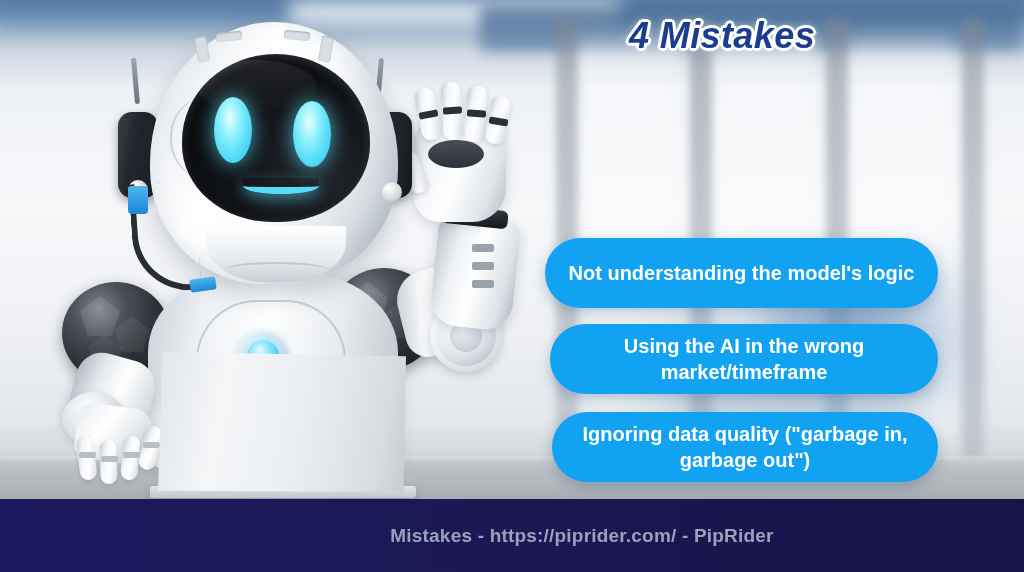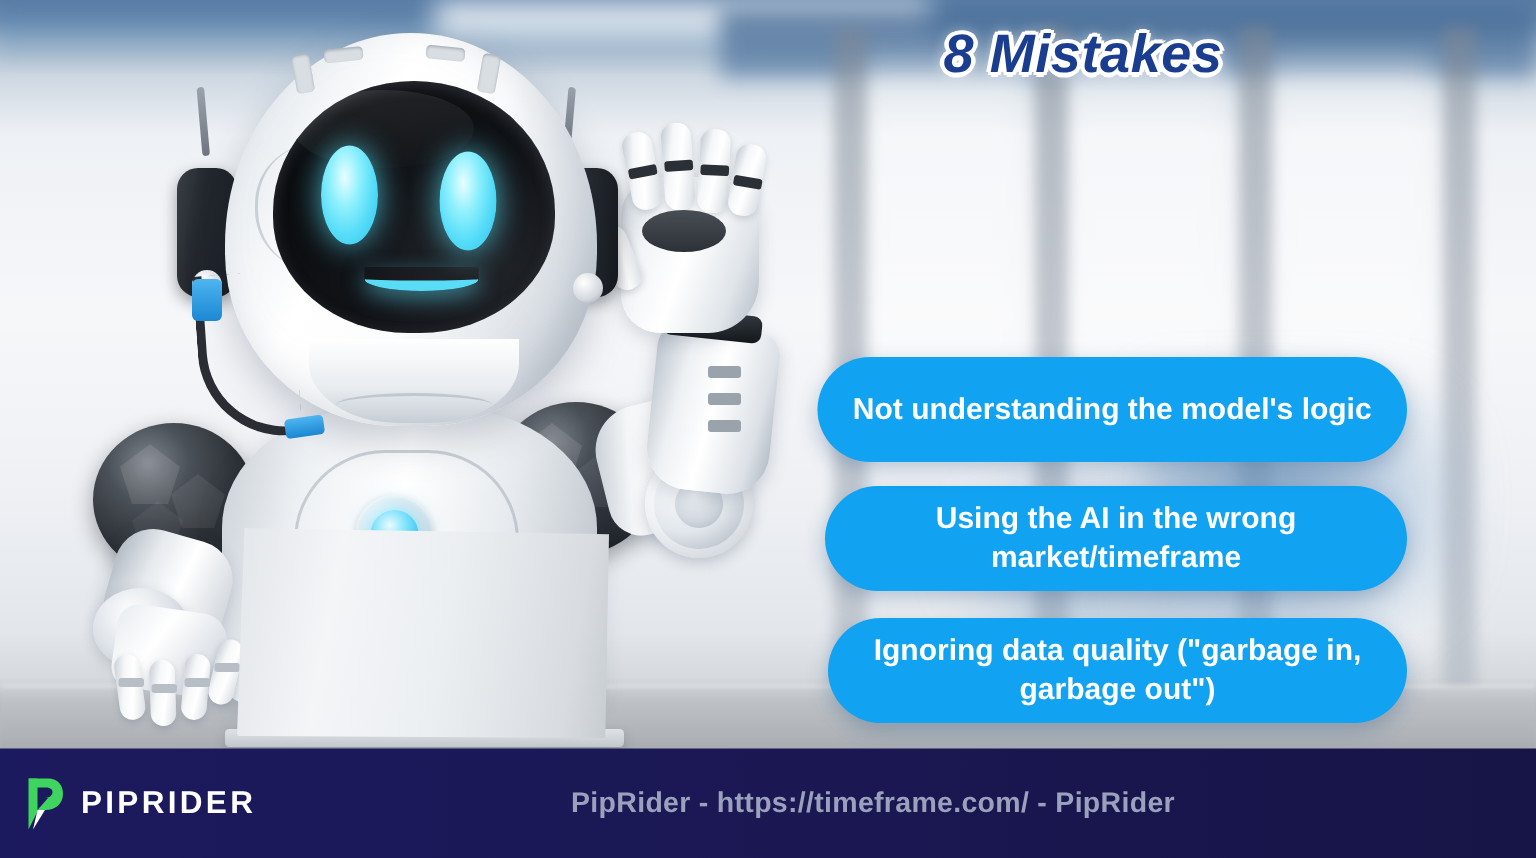--- a/index.html
+++ b/index.html
@@ -489,42 +489,32 @@
     <div class="ear-cap ec-r"></div>
     <div class="mic-boom"></div>
     <div class="mic-conn"></div>
     <div class="mic-tip"></div>
 
     <div class="laptop-base"></div>
     <div class="laptop-lid"></div>
   </div>
 
   <div class="title-wrap">
-    <div class="title-1">8 Mistakes</div>
+    <div class="title-1">4 Mistakes</div>
   </div>
 
   <div class="pills">
     <div class="pill pill-3">
       <span>Using the AI in the wrong market/timeframe</span>
     </div>
     <div class="pill pill-2">
       <span>Not understanding the model's logic</span>
     </div>
     <div class="pill pill-4">
       <span>Ignoring data quality ("garbage in, garbage out")</span>
     </div>
   </div>
 
   <div class="footer">
-    <div class="logo-group">
-      <div class="logo-mark">
-        <svg width="30" height="40" viewBox="0 0 30 40" aria-hidden="true">
-          <path d="M5 3 h13 c7 0 10 5 10 10 c0 7 -5 11 -12 11 h-5 l7 -8 h-2 c3 0 5 -2 5 -4 c0 -2 -2 -3 -4 -3 h-8 z" fill="#3fd45f"></path>
-          <path d="M5 3 h6 v22 l-6 12 z" fill="#3fd45f"></path>
-          <path d="M11 24 h5 l-8 13 z" fill="#ffffff"></path>
-        </svg>
-      </div>
-      <div class="logo-text">PIPRIDER</div>
-    </div>
-    <div class="footer-url">PipRider - https://timeframe.com/ - PipRider</div>
+    <div class="footer-url">Mistakes - https://piprider.com/ - PipRider</div>
   </div>
 
 </div>
 
 </body></html>

